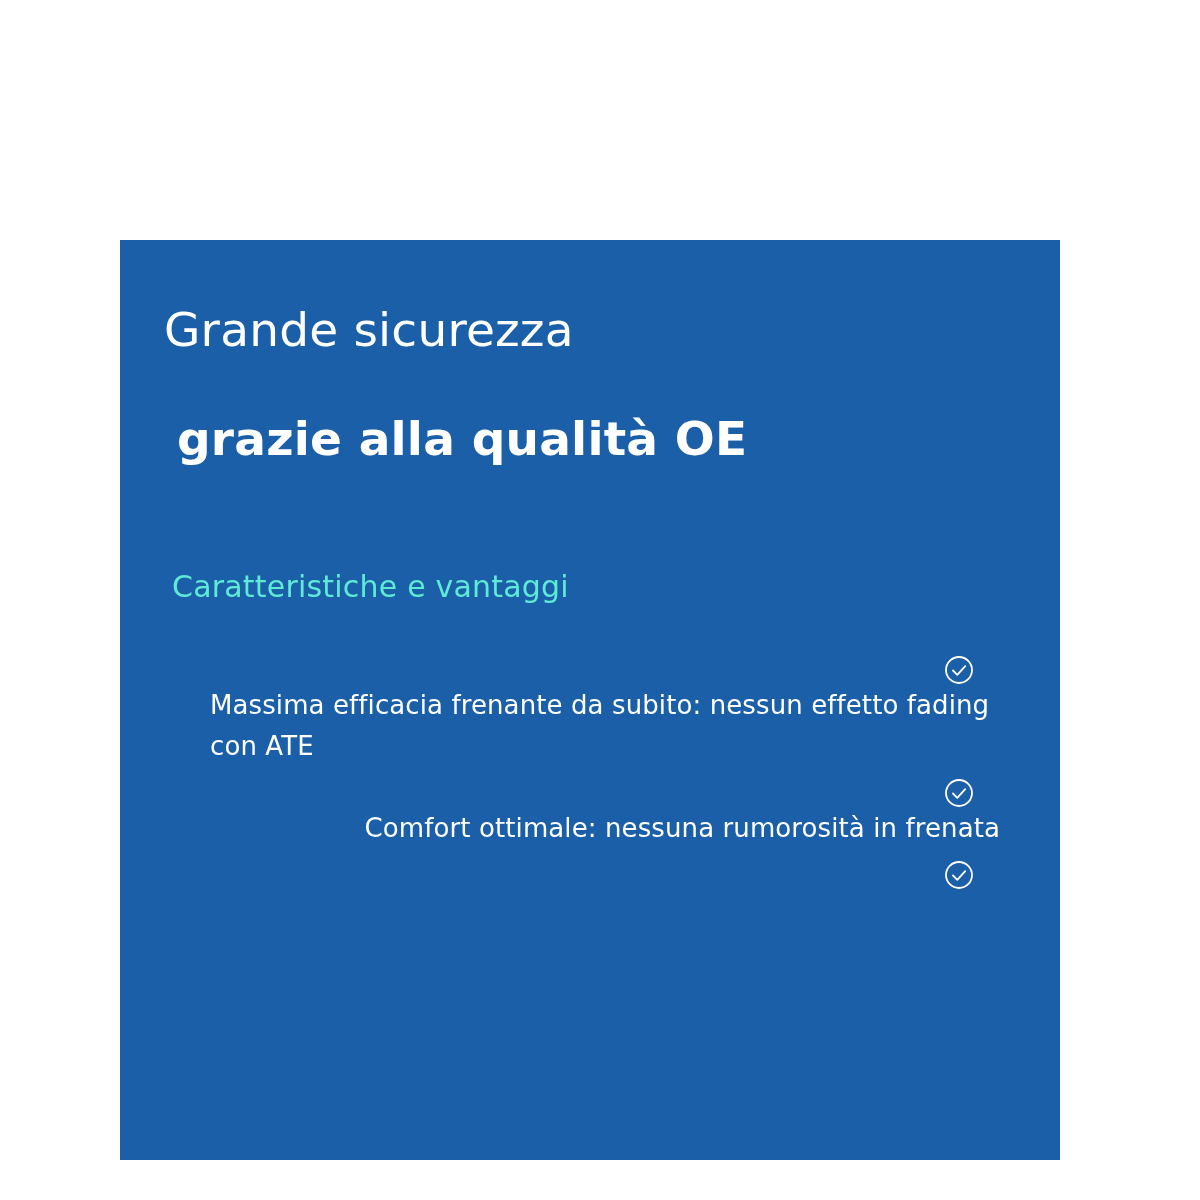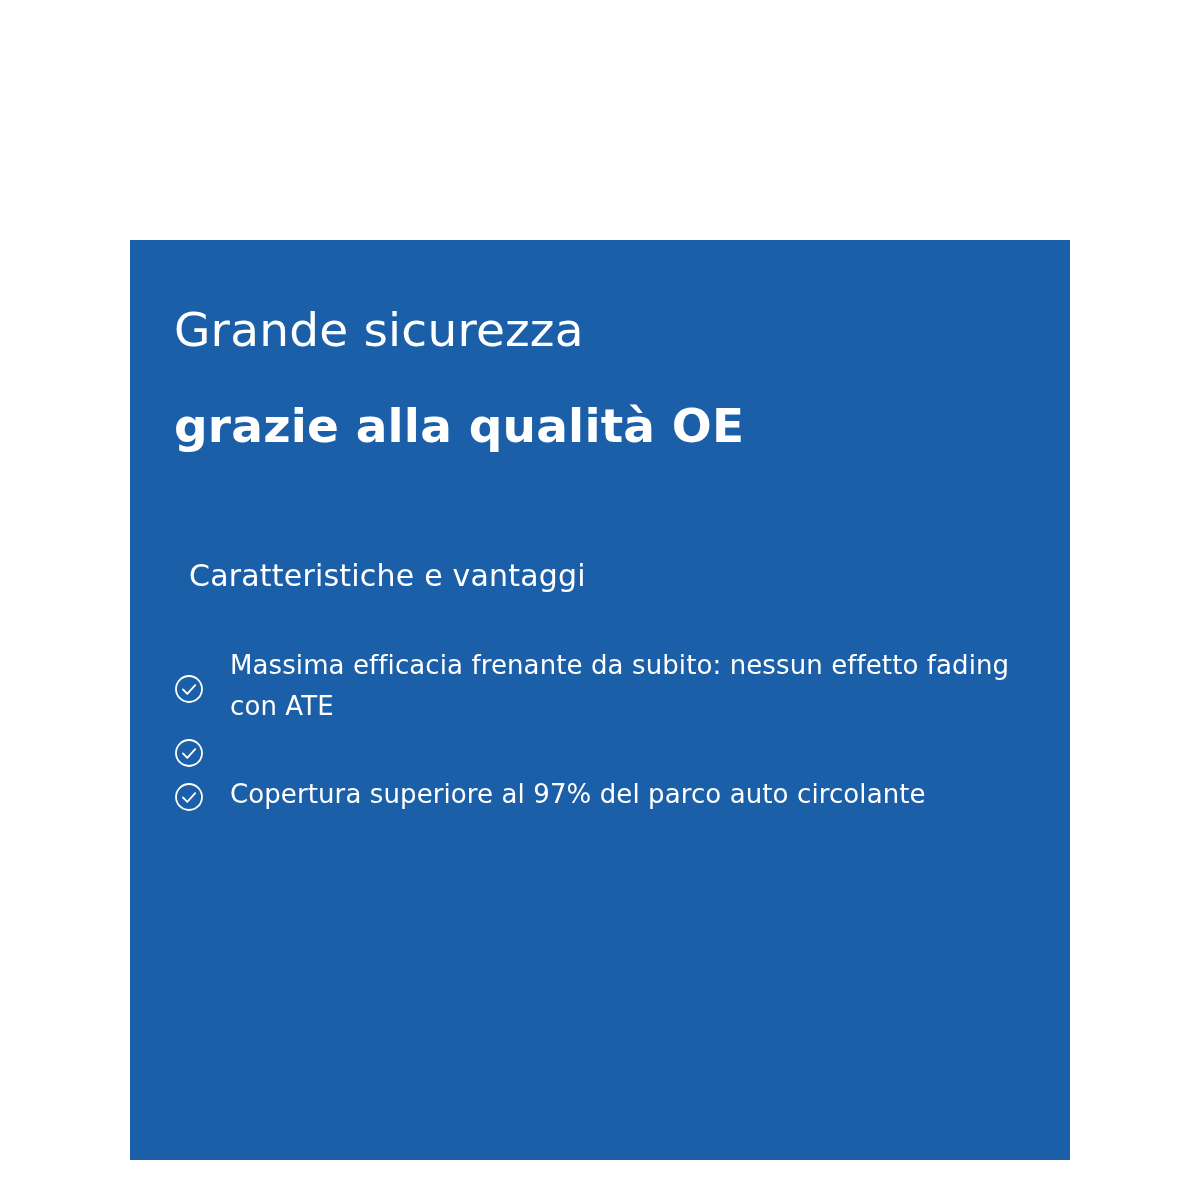--- a/index.html
+++ b/index.html
@@ -17,21 +17,21 @@
   #canvas {
     position: relative;
     width: 1200px;
     height: 1200px;
     background: #ffffff;
   }
 
   
   .promo-panel {
     position: absolute;
-    left: 130px;
+    left: 120px;
     top: 240px;
     width: 940px;
     height: 920px;
     background: #1а5fa8; 
     background: #1a5fa8;
     box-sizing: border-box;
     padding: 48px 60px 0 44px;
     overflow: hidden;
   }
 
@@ -44,44 +44,45 @@
     margin: 0;
     padding-top: 16px;
   }
 
   .headline-bold {
     color: #ffffff;
     font-weight: 700;
     font-size: 47px;
     line-height: 1.1;
     letter-spacing: 0.2px;
-    margin: 0;
+    margin: 13px;
     padding-top: 44px;
   }
 
   .features-title {
-    color: #ffffff;
+    color: #5eead4;
     font-weight: 400;
     font-size: 30px;
     line-height: 1.2;
-    margin: 15px;
+    margin: 8px;
     padding-top: 92px;
     letter-spacing: 0.2px;
   }
 
   ul.feature-list {
     list-style: none;
     margin: 0;
     padding: 36px 0 0 0;
   }
 
   li.feature-item {
     display: flex;
-    align-items: center;
+    align-items: flex-end;
     margin: 0 0 6px 0;
+    flex-direction: column;
   }
 
   .check-icon {
     flex: 0 0 auto;
     width: 30px;
     height: 30px;
     margin-top: 6px;
     margin-right: 26px;
   }
 
@@ -124,30 +125,30 @@
       </li>
 
 
       <li class="feature-item">
         <span class="check-icon">
           <svg width="30" height="30" viewBox="0 0 30 30" aria-hidden="true">
             <circle cx="15" cy="15" r="13" fill="none" stroke="#ffffff" stroke-width="1.8"></circle>
             <polyline points="9,15.5 13.3,19.8 21.2,11.2" fill="none" stroke="#ffffff" stroke-width="1.8" stroke-linecap="round" stroke-linejoin="round"></polyline>
           </svg>
         </span>
+        <span class="feature-text">Comfort ottimale: nessuna rumorosità in frenata</span>
       </li>
 
       <li class="feature-item">
         <span class="check-icon">
           <svg width="30" height="30" viewBox="0 0 30 30" aria-hidden="true">
             <circle cx="15" cy="15" r="13" fill="none" stroke="#ffffff" stroke-width="1.8"></circle>
             <polyline points="9,15.5 13.3,19.8 21.2,11.2" fill="none" stroke="#ffffff" stroke-width="1.8" stroke-linecap="round" stroke-linejoin="round"></polyline>
           </svg>
         </span>
-        <span class="feature-text">Copertura superiore al 97% del parco auto circolante</span>
       </li>
 
 
     </ul>
 
   </section>
 
 </div>
 
 </body></html>

